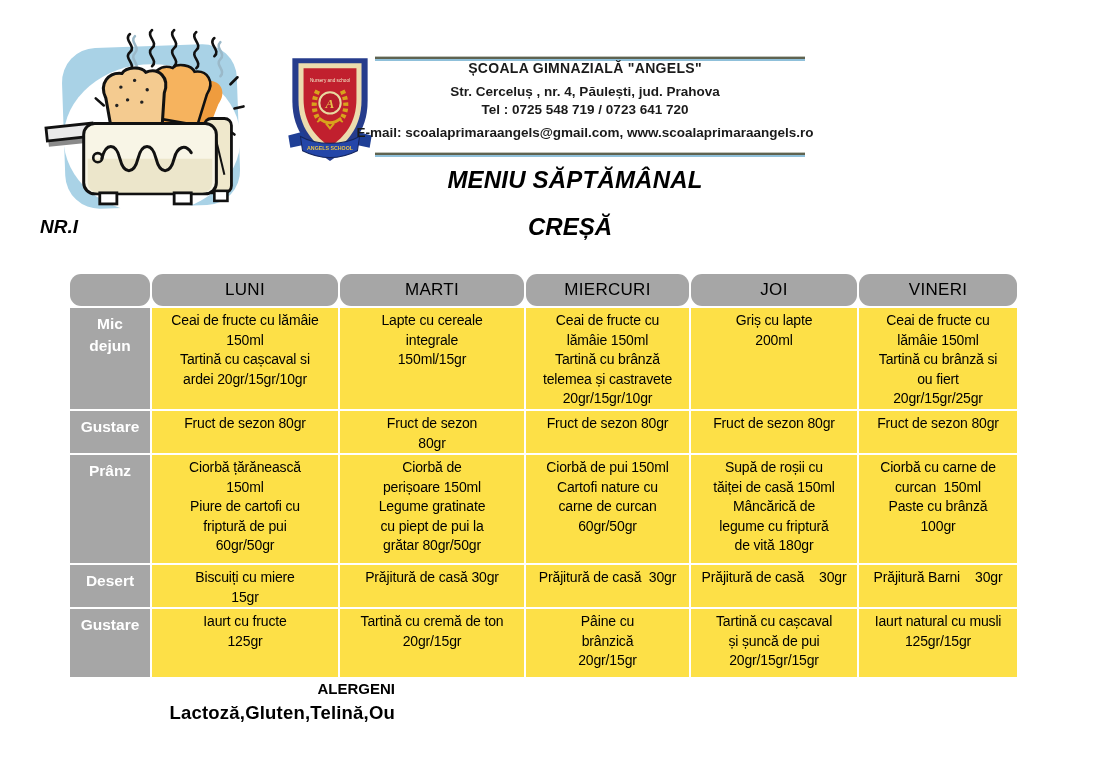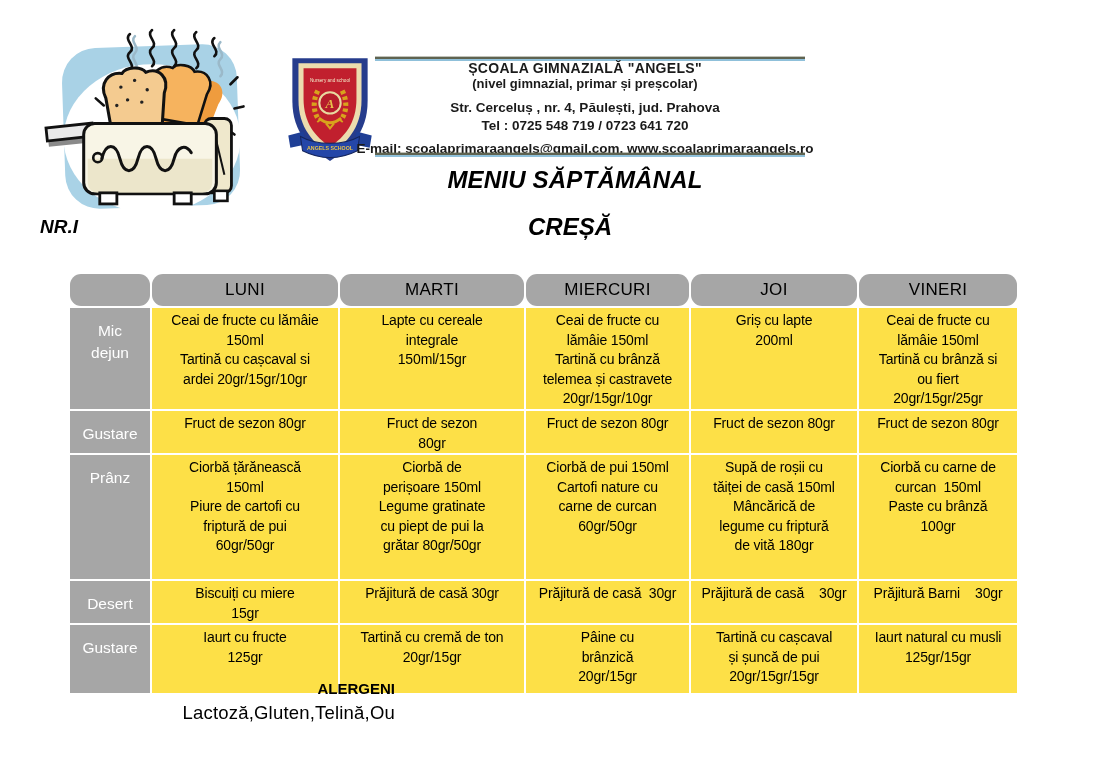--- a/index.html
+++ b/index.html
@@ -53,34 +53,34 @@
   #menu-table th,#menu-table td{
     margin:0;vertical-align:top;text-align:center;overflow:hidden;
   }
   #menu-table th.day,#menu-table th.corner{
     background:#a6a6a6;color:#000000;
     font-size:17px;font-weight:normal;letter-spacing:.3px;
     height:30px;vertical-align:middle;border-radius:11px;
   }
   #menu-table th.rowlab{
     background:#a6a6a6;color:#ffffff;
-    font-size:15.5px;font-weight:normal;
-    vertical-align:top;padding-top:12px;
+    font-size:15.5px;font-weight:bold;
+    vertical-align:top;padding-top:5px;
     white-space:pre-wrap;line-height:1.45;
   }
   #menu-table td{
     background:#fde047;color:#000;
     font-size:14px;line-height:19.5px;letter-spacing:-0.15px;
     padding:3px 2px 0 2px;
     white-space:pre-wrap;
   }
   
   #allergens{position:absolute;left:155px;top:680px;width:240px;text-align:right;color:#000;}
   #allergens .al-head{font-size:15px;font-weight:bold;}
-  #allergens .al-list{font-size:18.5px;font-weight:normal;margin-top:5px;letter-spacing:.2px;}
+  #allergens .al-list{font-size:18.5px;font-weight:bold;margin-top:5px;letter-spacing:.2px;}
 </style>
 </head>
 <body>
 
 <div id="page">
 
   <svg id="toaster" viewBox="0 0 220 195" xmlns="http://www.w3.org/2000/svg">
     <rect x="30" y="20" width="174" height="160" rx="34" fill="#a9d2e6" transform="rotate(-2 117 100)"></rect>
     <ellipse cx="118" cy="112" rx="88" ry="74" fill="#ffffff"></ellipse>
 
@@ -147,21 +147,20 @@
     <path d="M39,72 L43,77 L47,72" fill="none" stroke="#d8a31c" stroke-width="2"></path>
     <polygon points="2,84 17,80 19,93 4,96" fill="#1f3f96"></polygon>
     <polygon points="84,84 69,80 67,93 82,96" fill="#1f3f96"></polygon>
     <path d="M14,85 C30,94 56,94 72,85 L70,99 C52,108 34,108 16,99 Z" fill="#2446a8" stroke="#15255c" stroke-width="1"></path>
     <text x="43" y="98" text-anchor="middle" font-size="5.2" font-weight="bold" fill="#e8c34a" font-family="Liberation Sans,sans-serif">ANGELS  SCHOOL</text>
   </svg>
 
   <div class="hrule" id="rule-top"></div>
   <div id="school-block">
     <div class="sch-name">ȘCOALA GIMNAZIALĂ "ANGELS"</div>
-    <div class="sch-level">(nivel gimnazial, primar și preșcolar)</div>
     <div class="sch-addr">Str. Cerceluș , nr. 4, Păulești,  jud. Prahova</div>
     <div class="sch-phone">Tel : 0725 548 719 / 0723 641 720</div>
     <div class="sch-email">E-mail: scoalaprimaraangels@gmail.com, www.scoalaprimaraangels.ro</div>
   </div>
   <div class="hrule" id="rule-bottom"></div>
 
   <div id="main-title">MENIU SĂPTĂMÂNAL</div>
   <div id="sub-title">CREȘĂ</div>
   <div id="nr-label">NR.I</div>
 
@@ -208,21 +207,21 @@
     </tr>
     <tr style="height:39px">
       <th class="rowlab">Gustare</th>
       <td>Fruct de sezon 80gr</td>
       <td>Fruct de sezon
 80gr</td>
       <td>Fruct de sezon 80gr</td>
       <td>Fruct de sezon 80gr</td>
       <td>Fruct de sezon 80gr</td>
     </tr>
-    <tr style="height:124px">
+    <tr style="height:108px">
       <th class="rowlab">Prânz</th>
       <td>Ciorbă țărănească
 150ml
 Piure de cartofi cu
 friptură de pui
 60gr/50gr</td>
       <td>Ciorbă de
 perișoare 150ml
 Legume gratinate
 cu piept de pui la

